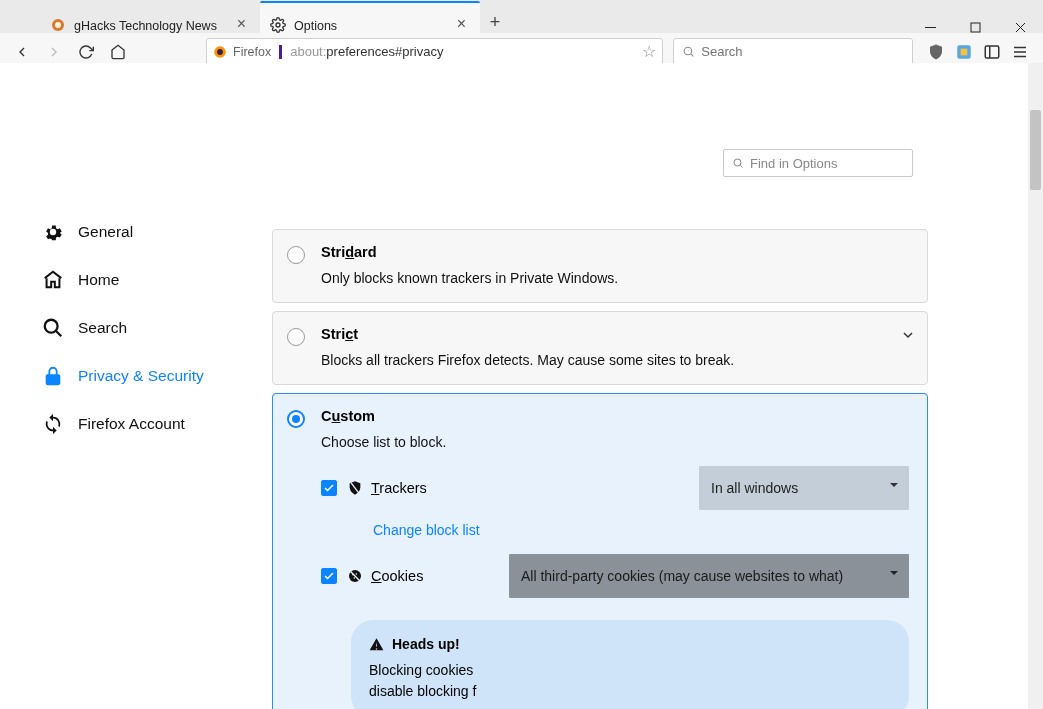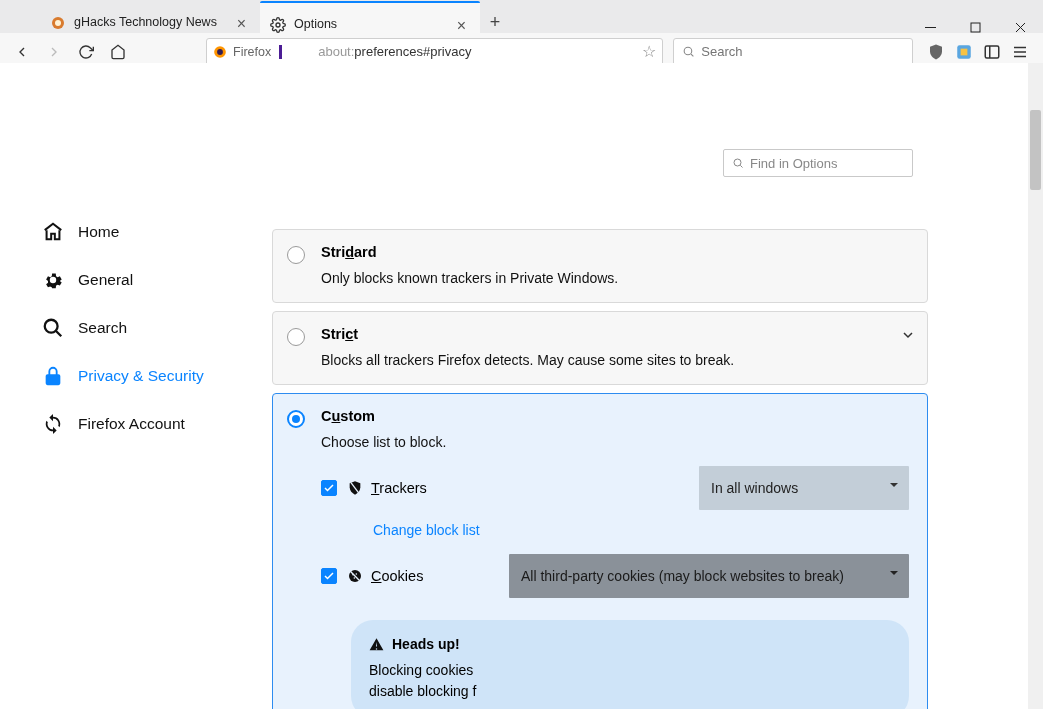--- a/index.html
+++ b/index.html
@@ -4,38 +4,38 @@
 <style>
 * { box-sizing: border-box; margin: 0; padding: 0; font-family: "Segoe UI", Arial, sans-serif; }
 body { background:#fff; width:1043px; height:709px; overflow:hidden; position:relative; }
 .titlebar-spacer { flex:1; }
 .window-controls { display:flex; }
 .window-btn { width:45px; display:flex; align-items:center; justify-content:center; color:#2b2b2b; font-size:14px; }
 .window-btn svg { width:11px; height:11px; }
 
 
 .tabstrip { height:33px; background:#eaeaeb; display:flex; align-items:flex-end; padding-left:40px; }
-.tab { height:32px; display:flex; align-items:flex-start; padding:14px 10px; font-size:12.5px; color:#222; border-top-left-radius:2px; border-top-right-radius:2px; position:relative; min-width:220px; }
+.tab { height:32px; display:flex; align-items:flex-end; padding:0 10px; font-size:12.5px; color:#222; border-top-left-radius:2px; border-top-right-radius:2px; position:relative; min-width:220px; }
 .tab.inactive { background:transparent; }
 .tab.active { background:#f7f7f7; border-top:2px solid #0a84ff; }
 .tab .favicon { width:16px; height:16px; margin-right:8px; display:flex; align-items:center; justify-content:center; }
 .tab .favicon svg { width:16px; height:16px; }
 .tab .close { margin-left:auto; font-size:16px; color:#555; padding:0 4px;}
 .newtab { width:30px; display:flex; align-items:center; justify-content:center; font-size:18px; color:#444; }
 
 
 .navbar { height:38px; background:#f7f7f7; border-bottom:1px solid #dedede; display:flex; align-items:center; padding:0 8px; gap:4px; }
 .nav-btn { width:28px; height:28px; display:flex; align-items:center; justify-content:center; color:#555; border-radius:3px; }
 .nav-btn.disabled { color:#bbb; }
 .nav-btn svg { width:16px; height:16px; }
 .urlbar { flex:1.6; height:28px; border:1px solid #cfcfcf; border-radius:3px; background:#fff; display:flex; align-items:center; padding:0 6px; margin-left:70px; }
 .urlbar .ff-badge { display:flex; align-items:center; gap:6px; padding-right:8px; border-right:3px solid #4c1d95; margin-right:8px; font-size:12.5px; color:#666; }
 .urlbar .ff-badge svg { width:14px; height:14px; }
 .urlbar .url-text { font-size:13px; color:#333; flex:1; }
-.urlbar .url-gray { color:#999;margin-left:28px; }
+.urlbar .url-gray { color:#999; }
 .urlbar .star { color:#888; }
 .searchbar { flex:0.8; height:28px; border:1px solid #cfcfcf; border-radius:3px; background:#fff; display:flex; align-items:center; padding:0 8px; margin-left:6px; }
 .searchbar svg { width:13px; height:13px; color:#888; margin-right:6px; }
 .searchbar input { border:none; outline:none; font-size:13px; flex:1; background:transparent; }
 .toolbar-icons { display:flex; gap:10px; padding:0 6px 0 10px; align-items:center; }
 .toolbar-icons .ico { width:18px; height:18px; display:flex; align-items:center; justify-content:center; }
 
 
 .content { position:absolute; top:63px; left:0; right:15px; bottom:0; background:#fff; overflow:hidden; }
 .scroll-track { position:absolute; right:0; top:63px; bottom:0; width:15px; background:#f0f0f0; }
@@ -216,34 +216,34 @@
     <svg viewBox="0 0 24 24" fill="none" stroke="#888" stroke-width="2">
         <circle cx="11" cy="11" r="7"></circle>
         <path d="M21 21l-4.35-4.35"></path>
       </svg>
     <span>Find in Options</span>
   </div>
 
   <div class="categories">
     <div class="cat">
       <span class="cico">
+          <svg viewBox="0 0 24 24" fill="#111">
+            <path d="M19.43 12.98l2.06-1.6-2-3.46-2.45.98a7.03 7.03 0 0 0-1.7-.98L15 5h-4l-.34 2.92c-.6.24-1.17.57-1.7.98l-2.45-.98-2 3.46 2.06 1.6a7.1 7.1 0 0 0 0 1.96l-2.06 1.6 2 3.46 2.45-.98c.53.41 1.1.74 1.7.98L11 21h4l.34-2.92c.6-.24 1.17-.57 1.7-.98l2.45.98 2-3.46-2.06-1.6c.05-.32.07-.65.07-.98s-.02-.66-.07-.98zM12 15.5A3.5 3.5 0 1 1 12 8.5a3.5 3.5 0 0 1 0 7z"></path>
+          </svg>
+        </span>
+      <span>General</span>
+    </div>
+    <div class="cat">
+      <span class="cico">
           <svg viewBox="0 0 24 24" fill="none" stroke="#111" stroke-width="2.2">
             <path d="M3 10l9-7 9 7"></path>
             <path d="M5 10v10h5v-6h4v6h5V10"></path>
           </svg>
         </span>
       <span>Home</span>
-    </div>
-    <div class="cat">
-      <span class="cico">
-          <svg viewBox="0 0 24 24" fill="#111">
-            <path d="M19.43 12.98l2.06-1.6-2-3.46-2.45.98a7.03 7.03 0 0 0-1.7-.98L15 5h-4l-.34 2.92c-.6.24-1.17.57-1.7.98l-2.45-.98-2 3.46 2.06 1.6a7.1 7.1 0 0 0 0 1.96l-2.06 1.6 2 3.46 2.45-.98c.53.41 1.1.74 1.7.98L11 21h4l.34-2.92c.6-.24 1.17-.57 1.7-.98l2.45.98 2-3.46-2.06-1.6c.05-.32.07-.65.07-.98s-.02-.66-.07-.98zM12 15.5A3.5 3.5 0 1 1 12 8.5a3.5 3.5 0 0 1 0 7z"></path>
-          </svg>
-        </span>
-      <span>General</span>
     </div>
     <div class="cat">
       <span class="cico">
           <svg viewBox="0 0 24 24" fill="none" stroke="#111" stroke-width="2.5">
             <circle cx="10" cy="10" r="7"></circle>
             <path d="M21 21l-6-6"></path>
           </svg>
         </span>
       <span>Search</span>
     </div>
@@ -322,21 +322,21 @@
             <svg viewBox="0 0 24 24" fill="#111">
                 <circle cx="12" cy="12" r="9"></circle>
                 <circle cx="9" cy="10" r="1.2" fill="#e8f2fd"></circle>
                 <circle cx="14" cy="9" r="1.2" fill="#e8f2fd"></circle>
                 <circle cx="11" cy="15" r="1.2" fill="#e8f2fd"></circle>
                 <path d="M5 5l14 14" stroke="#e8f2fd" stroke-width="2"></path>
               </svg>
             <span><span class="accel">C</span><span>ookies</span></span>
           </span>
           <div class="dropdown open">
-            <span>All third-party cookies (may block websites to break)</span>
+            <span>All third-party cookies (may cause websites to what)</span>
             <span class="caret"><svg class="caret-svg" viewBox="0 0 10 10">
                   <path d="M1 2l4 4 4-4" fill="#222"></path>
                 </svg></span>
           </div>
         </div>
 
         <div class="warn">
           <div class="w-title">
             <svg viewBox="0 0 24 24" fill="#111">
                 <path d="M12 2L1 21h22L12 2zm0 6l.9 7h-1.8L12 8zm0 10a1.2 1.2 0 1 1 0 2.4 1.2 1.2 0 0 1 0-2.4z"></path>

